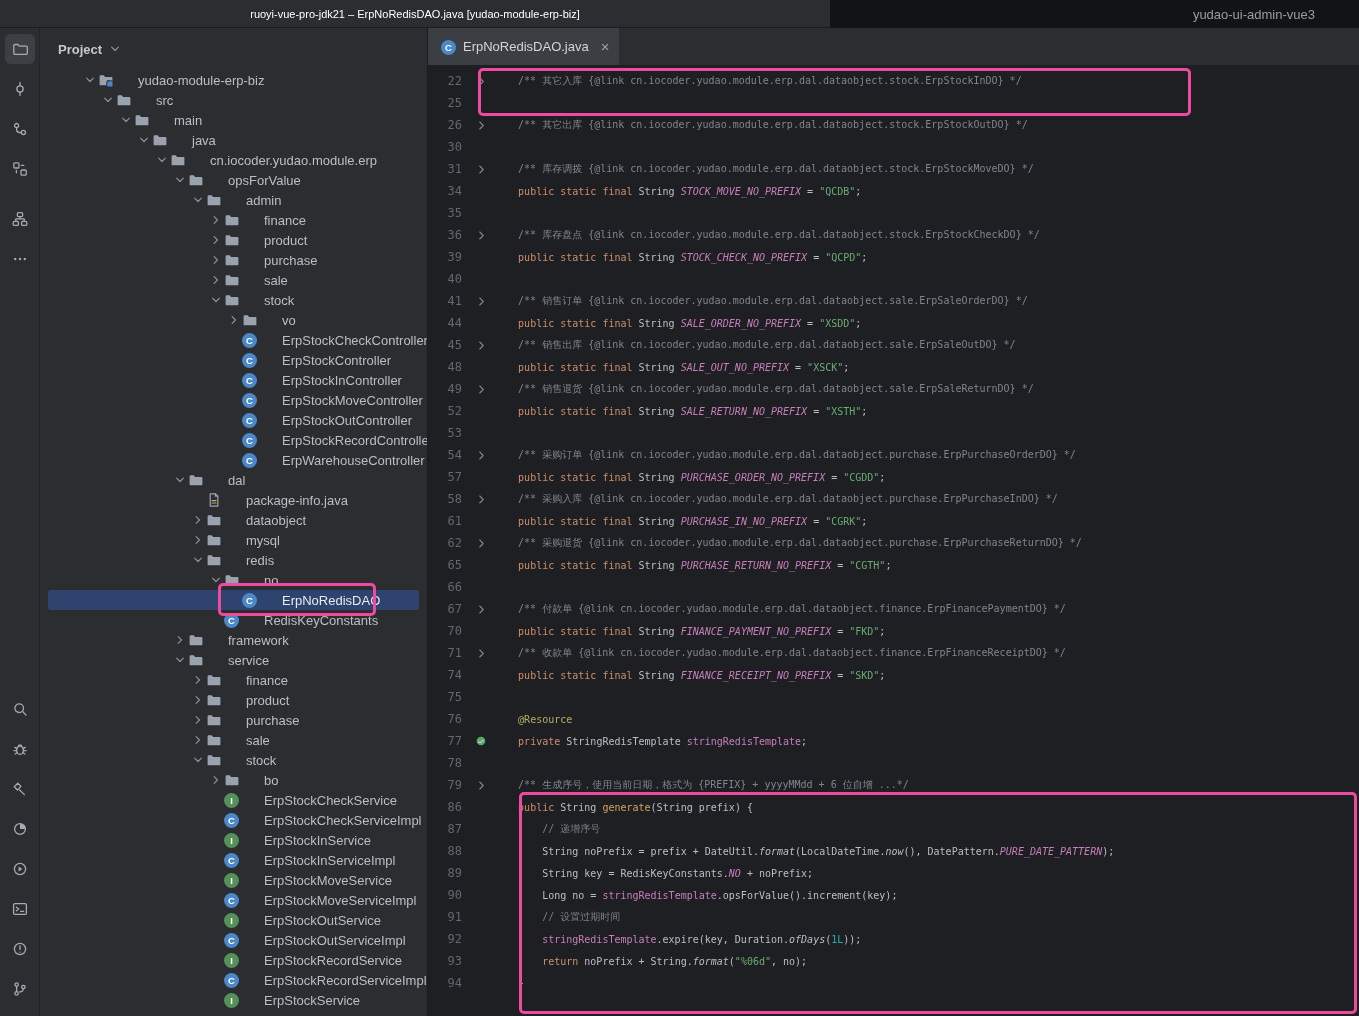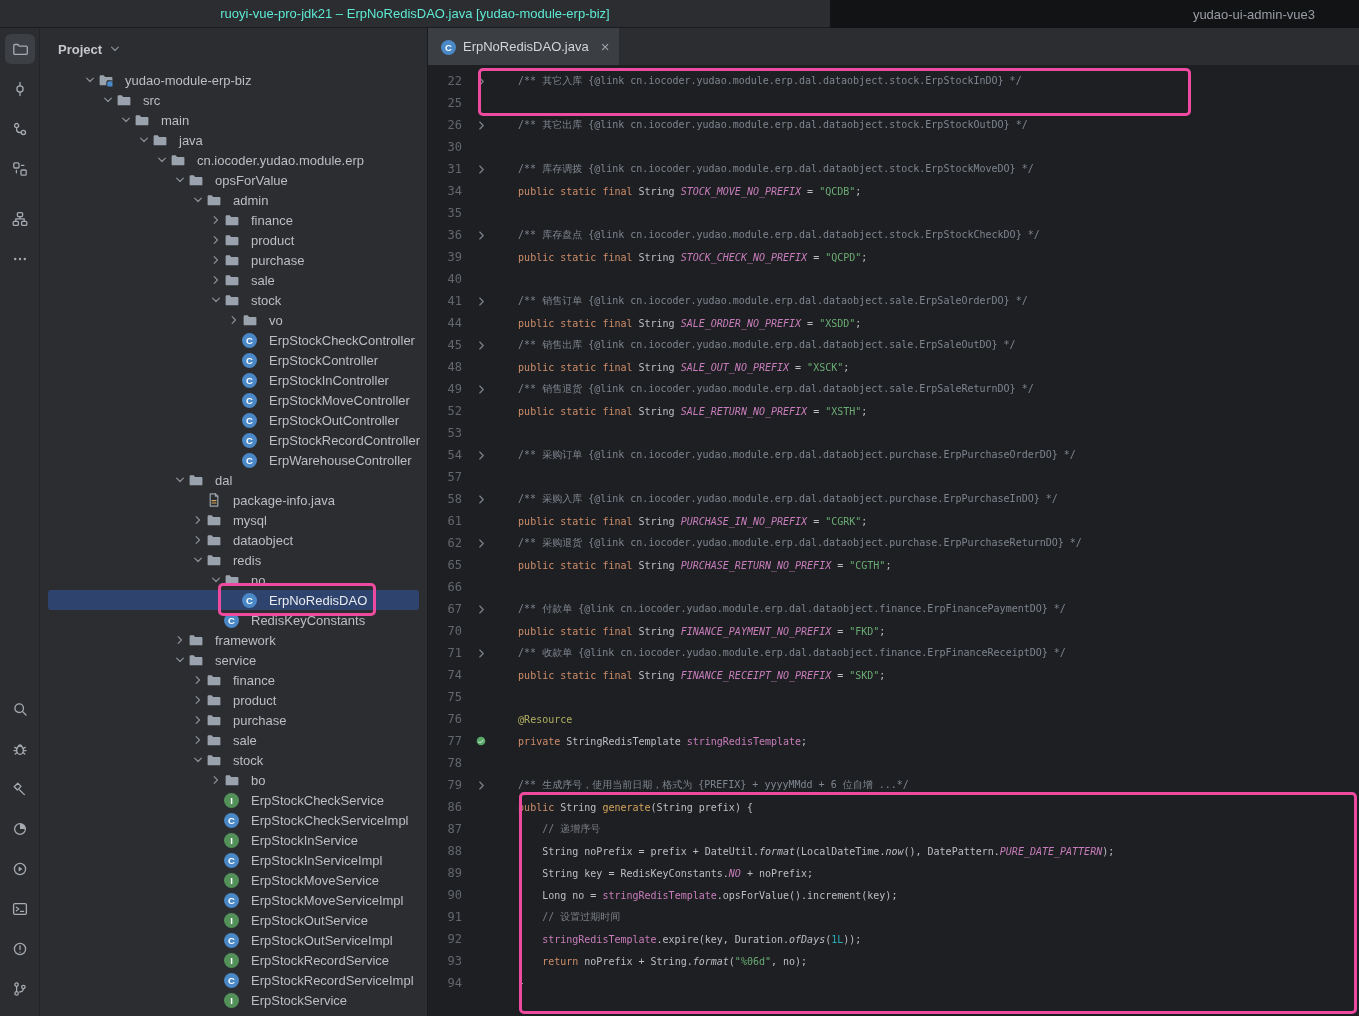--- a/index.html
+++ b/index.html
@@ -2,41 +2,41 @@
 <html style="--th-panel-bg: #2b2d30; --th-editor-bg: #1e1f22; --th-titlebar-bg: #2b2d30; --th-secondary-titlebar-bg: #121314; --th-tab-active-bg: #3b3e42; --th-selection-bg: #2e436e; --th-annotation-pink: #ee4ba0; --th-text: #bcbec4; --th-line-number: #63676e; --th-icon-gray: #a6aab1; --th-folder-icon: #9aa3ad; --th-class-icon-bg: #4a88c7; --th-interface-icon-bg: #549159; --th-spring-green: #59a869; --th-syntax-plain: #bcbec4; --th-syntax-keyword: #ce8e6b; --th-syntax-string: #6aab73; --th-syntax-constant: #c77dbb; --th-syntax-field: #c77dbb; --th-syntax-number: #2aacb8; --th-syntax-comment: #7a7e85; --th-syntax-doc: #7e858f; --th-syntax-annotation: #b3ae60; --th-syntax-method: #d2a45b;"><head>
 <meta charset="utf-8">
 <style>
   *{margin:0;padding:0;box-sizing:border-box}
   html,body{width:1359px;height:1016px;overflow:hidden;background:var(--th-editor-bg,#1e1f22);font-family:"Liberation Sans",sans-serif}
   #app{position:relative;width:1359px;height:1016px;background:var(--th-editor-bg,#1e1f22)}
   svg{flex:none;display:block}
 
   
   #titlebar{position:absolute;left:0;top:0;width:830px;height:28px;background:var(--th-titlebar-bg);display:flex;align-items:center;justify-content:center;border-bottom:1px solid #1b1c1f}
-  #titlebar .t{font-size:13px;color:#5eead4;white-space:nowrap}
+  #titlebar .t{font-size:11px;color:#ffffff;white-space:nowrap}
   #titlebar-right{position:absolute;left:830px;top:0;right:0;height:28px;background:var(--th-secondary-titlebar-bg);display:flex;align-items:center;justify-content:flex-end;padding-right:44px}
   #titlebar-right .t{font-size:13px;color:#989da4;white-space:nowrap}
 
   
   #stripe{position:absolute;left:0;top:28px;bottom:0;width:40px;background:var(--th-panel-bg);border-right:1px solid #222427;display:flex;flex-direction:column;justify-content:space-between;align-items:center}
   #stripe-top,#stripe-bottom{display:flex;flex-direction:column;align-items:center;gap:10px}
   #stripe-top{padding-top:6px}
   #stripe-bottom{padding-bottom:12px}
   .stripe-btn{width:30px;height:30px;display:flex;align-items:center;justify-content:center;border-radius:6px;cursor:pointer}
   .stripe-btn.active{background:#3c3f43}
   .stripe-btn.group-break{margin-top:10px}
 
   
   #project-panel{position:absolute;left:40px;top:28px;bottom:0;width:388px;background:var(--th-panel-bg);border-right:1px solid #1a1b1e;overflow:hidden}
   .panel-header{height:42px;display:flex;align-items:center;padding-left:18px;gap:7px;color:#c6c8cd;font-size:13px;font-weight:600;cursor:pointer}
   .tree-row{height:20px;display:flex;align-items:center;margin:0 8px;border-radius:3px;color:var(--th-text);font-size:13px;cursor:pointer;white-space:nowrap}
   .tree-row.selected{background:var(--th-selection-bg);color:#e8eaed}
   .chev{width:16px;height:16px;display:inline-flex;align-items:center;justify-content:center;flex:none}
   .t-ic{width:19px;display:inline-flex;align-items:center;flex:none}
-  .t-label{margin-left:8px}
+  .t-label{margin-left:21px}
   .letter-ic{display:inline-flex;align-items:center;justify-content:center;width:15px;height:15px;border-radius:50%;font:700 9.5px "Liberation Sans",sans-serif;color:#fff}
 
   
   #editor{position:absolute;left:428px;top:28px;right:0;bottom:0;background:var(--th-editor-bg)}
   #tabbar{height:37px;background:var(--th-panel-bg);display:flex;align-items:stretch}
   .tab{display:flex;align-items:center;gap:7px;padding:0 10px 0 13px;background:var(--th-tab-active-bg);color:#d2d5da;font-size:13px;cursor:pointer}
   .tab-close{color:#9da2a8;font-size:15px;margin-left:5px;cursor:pointer;line-height:1}
   #code-area{position:absolute;top:37px;left:0;right:0;bottom:0;overflow:hidden;padding-top:5px;font-family:"DejaVu Sans Mono",monospace;cursor:text}
   .code-line{height:22px;display:flex;align-items:center}
   .ln{width:34px;flex:none;text-align:right;font-size:12px;color:var(--th-line-number);font-family:"DejaVu Sans Mono",monospace}
@@ -425,34 +425,34 @@
        <span class="chev">
             <svg width="12" height="12" viewBox="0 0 16 16" fill="none" stroke="var(--th-icon-gray)" stroke-width="1.3" stroke-linecap="round" stroke-linejoin="round">
               <path d="M5.5 3.5L10 8l-4.5 4.5" stroke="#8a8f96" stroke-width="1.6"></path>
             </svg>
           </span>
        <span class="t-ic">
             <svg width="16" height="16" viewBox="0 0 16 16" fill="none" stroke="var(--th-icon-gray)" stroke-width="1.3" stroke-linecap="round" stroke-linejoin="round">
               <path d="M1.6 4.2c0-.5.4-.9.9-.9h3.2l1.4 1.6h6.4c.5 0 .9.4.9.9v6.6c0 .5-.4.9-.9.9H2.5c-.5 0-.9-.4-.9-.9z" fill="var(--th-folder-icon)" stroke="none"></path>
             </svg>
           </span>
+       <span class="t-label">dataobject</span>
+     </div>
+        <div class="tree-row" style="padding-left:142px">
+       <span class="chev">
+            <svg width="12" height="12" viewBox="0 0 16 16" fill="none" stroke="var(--th-icon-gray)" stroke-width="1.3" stroke-linecap="round" stroke-linejoin="round">
+              <path d="M5.5 3.5L10 8l-4.5 4.5" stroke="#8a8f96" stroke-width="1.6"></path>
+            </svg>
+          </span>
+       <span class="t-ic">
+            <svg width="16" height="16" viewBox="0 0 16 16" fill="none" stroke="var(--th-icon-gray)" stroke-width="1.3" stroke-linecap="round" stroke-linejoin="round">
+              <path d="M1.6 4.2c0-.5.4-.9.9-.9h3.2l1.4 1.6h6.4c.5 0 .9.4.9.9v6.6c0 .5-.4.9-.9.9H2.5c-.5 0-.9-.4-.9-.9z" fill="var(--th-folder-icon)" stroke="none"></path>
+            </svg>
+          </span>
        <span class="t-label">mysql</span>
-     </div>
-        <div class="tree-row" style="padding-left:142px">
-       <span class="chev">
-            <svg width="12" height="12" viewBox="0 0 16 16" fill="none" stroke="var(--th-icon-gray)" stroke-width="1.3" stroke-linecap="round" stroke-linejoin="round">
-              <path d="M5.5 3.5L10 8l-4.5 4.5" stroke="#8a8f96" stroke-width="1.6"></path>
-            </svg>
-          </span>
-       <span class="t-ic">
-            <svg width="16" height="16" viewBox="0 0 16 16" fill="none" stroke="var(--th-icon-gray)" stroke-width="1.3" stroke-linecap="round" stroke-linejoin="round">
-              <path d="M1.6 4.2c0-.5.4-.9.9-.9h3.2l1.4 1.6h6.4c.5 0 .9.4.9.9v6.6c0 .5-.4.9-.9.9H2.5c-.5 0-.9-.4-.9-.9z" fill="var(--th-folder-icon)" stroke="none"></path>
-            </svg>
-          </span>
-       <span class="t-label">dataobject</span>
      </div>
         <div class="tree-row" style="padding-left:142px">
        <span class="chev">
             <svg width="12" height="12" viewBox="0 0 16 16" fill="none" stroke="var(--th-icon-gray)" stroke-width="1.3" stroke-linecap="round" stroke-linejoin="round">
               <path d="M3.5 5.5L8 10l4.5-4.5" stroke="#8a8f96" stroke-width="1.6"></path>
             </svg>
           </span>
        <span class="t-ic">
             <svg width="16" height="16" viewBox="0 0 16 16" fill="none" stroke="var(--th-icon-gray)" stroke-width="1.3" stroke-linecap="round" stroke-linejoin="round">
               <path d="M1.6 4.2c0-.5.4-.9.9-.9h3.2l1.4 1.6h6.4c.5 0 .9.4.9.9v6.6c0 .5-.4.9-.9.9H2.5c-.5 0-.9-.4-.9-.9z" fill="var(--th-folder-icon)" stroke="none"></path>
@@ -798,20 +798,21 @@
        <span class="fold">
               <svg width="11" height="11" viewBox="0 0 16 16" fill="none" stroke="var(--th-icon-gray)" stroke-width="1.3" stroke-linecap="round" stroke-linejoin="round">
                 <path d="M5.5 3L10.5 8l-5 5" stroke="#7d828a" stroke-width="1.8"></path>
               </svg>
             </span>
        <span class="ct"><span class="tk-doc">    /** 采购订单 {@link cn.iocoder.yudao.module.erp.dal.dataobject.purchase.ErpPurchaseOrderDO} */</span></span>
      </div>
           <div class="code-line">
        <span class="ln">57</span>
        <span class="fold"></span>
+       <span class="ct"><span class="tk-plain">    </span><span class="tk-kw">public static final</span><span class="tk-plain"> </span><span class="tk-type">String</span><span class="tk-plain"> </span><span class="tk-const">PURCHASE_ORDER_NO_PREFIX</span><span class="tk-plain"> = </span><span class="tk-str">"CGDD"</span><span class="tk-plain">;</span></span>
      </div>
           <div class="code-line">
        <span class="ln">58</span>
        <span class="fold">
               <svg width="11" height="11" viewBox="0 0 16 16" fill="none" stroke="var(--th-icon-gray)" stroke-width="1.3" stroke-linecap="round" stroke-linejoin="round">
                 <path d="M5.5 3L10.5 8l-5 5" stroke="#7d828a" stroke-width="1.8"></path>
               </svg>
             </span>
        <span class="ct"><span class="tk-doc">    /** 采购入库 {@link cn.iocoder.yudao.module.erp.dal.dataobject.purchase.ErpPurchaseInDO} */</span></span>
      </div>

